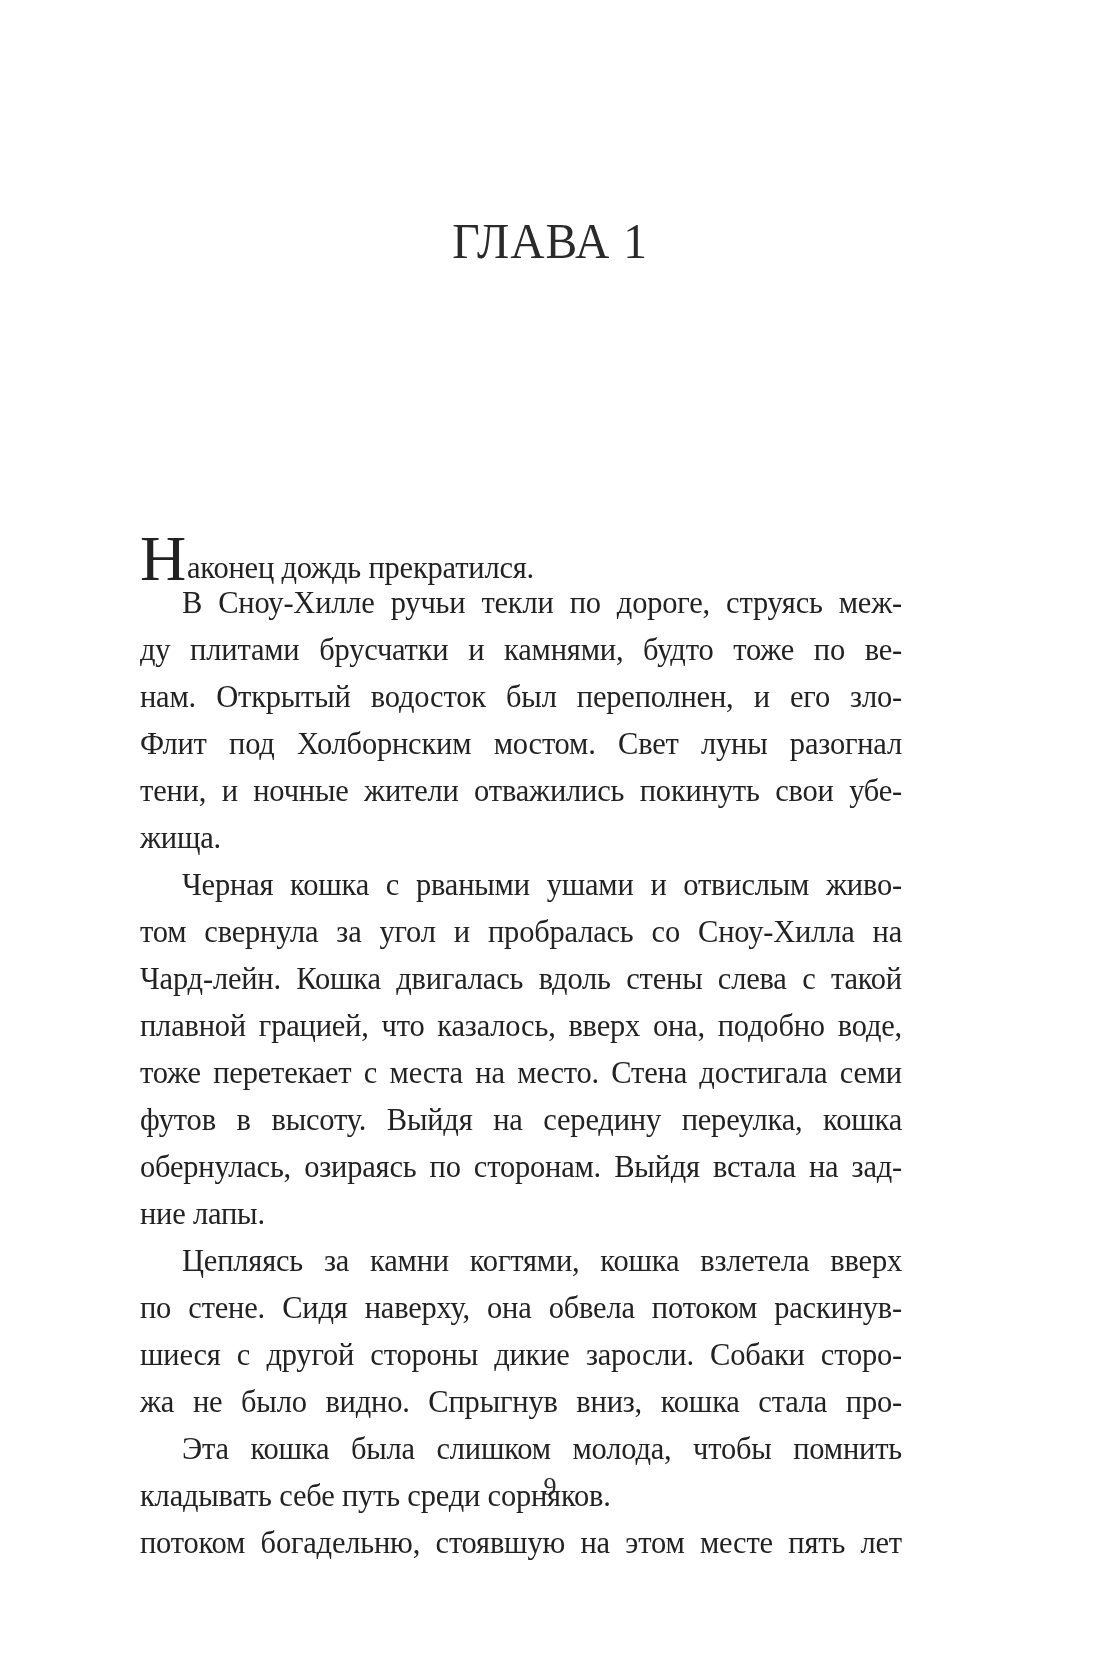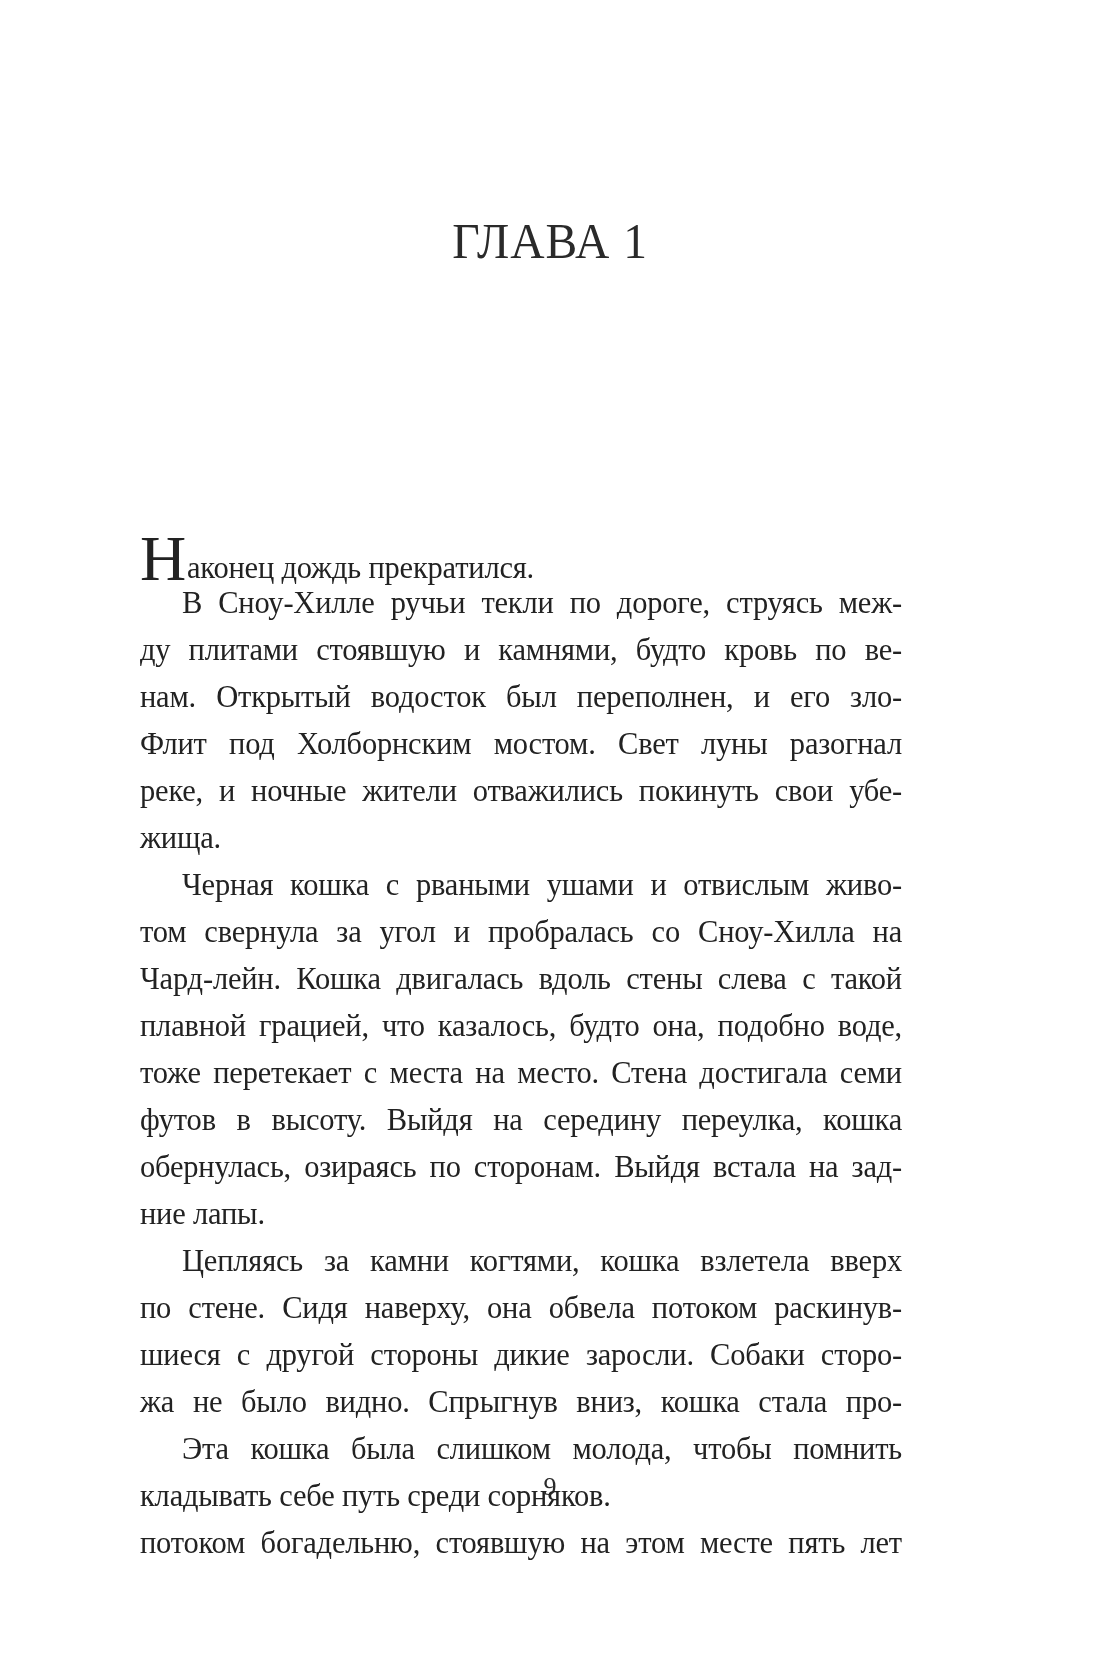--- a/index.html
+++ b/index.html
@@ -32,29 +32,29 @@
     }
   </style>
 </head>
 <body>
 
 <div class="chapter-title">ГЛАВА 1</div>
 
 <div class="text-block">
   <span class="line last"><span class="dropcap">Н</span><span>аконец дождь прекратился.</span></span>
   <span class="line indent">В Сноу-Хилле ручьи текли по дороге, струясь меж-</span>
-  <span class="line">ду плитами стоявшую и камнями, будто кровь по ве-</span>
+  <span class="line">ду плитами брусчатки и камнями, будто тоже по ве-</span>
   <span class="line">нам. Открытый водосток был переполнен, и его зло-</span>
   <span class="line">Флит под Холборнским мостом. Свет луны разогнал</span>
-  <span class="line">реке, и ночные жители отважились покинуть свои убе-</span>
+  <span class="line">тени, и ночные жители отважились покинуть свои убе-</span>
   <span class="line last">жища.</span>
   <span class="line indent">Черная кошка с рваными ушами и отвислым живо-</span>
   <span class="line">том свернула за угол и пробралась со Сноу-Хилла на</span>
   <span class="line">Чард-лейн. Кошка двигалась вдоль стены слева с такой</span>
-  <span class="line">плавной грацией, что казалось, будто она, подобно воде,</span>
+  <span class="line">плавной грацией, что казалось, вверх она, подобно воде,</span>
   <span class="line">тоже перетекает с места на место. Стена достигала семи</span>
   <span class="line">футов в высоту. Выйдя на середину переулка, кошка</span>
   <span class="line">обернулась, озираясь по сторонам. Выйдя встала на зад-</span>
   <span class="line last">ние лапы.</span>
   <span class="line indent">Цепляясь за камни когтями, кошка взлетела вверх</span>
   <span class="line">по стене. Сидя наверху, она обвела потоком раскинув-</span>
   <span class="line">шиеся с другой стороны дикие заросли. Собаки сторо-</span>
   <span class="line">жа не было видно. Спрыгнув вниз, кошка стала про-</span>
   <span class="line indent">Эта кошка была слишком молода, чтобы помнить</span>
   <span class="line last">кладывать себе путь среди сорняков.</span>

